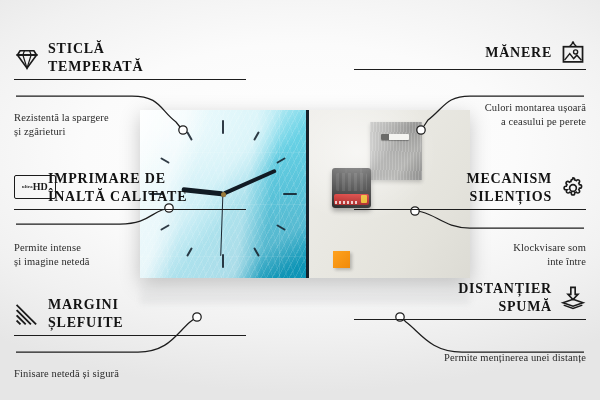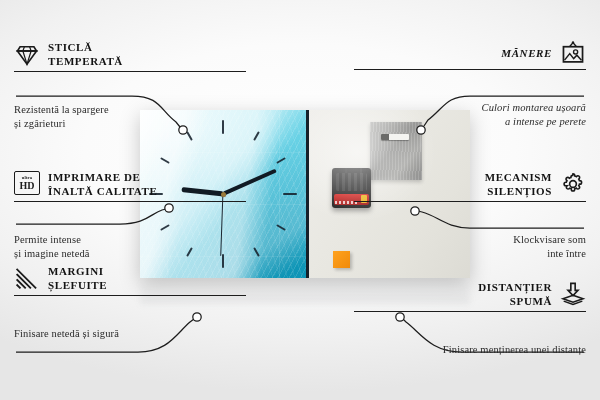--- a/index.html
+++ b/index.html
@@ -91,40 +91,40 @@
   
   svg.leaders{position:absolute;inset:0;width:600px;height:400px;pointer-events:none;}
   svg.leaders path{fill:none;stroke:#1d1d1d;stroke-width:1.25;}
   svg.leaders circle{fill:#ffffff;stroke:#1d1d1d;stroke-width:1.25;}
 
   
   .callout{position:absolute;width:232px;}
   .callout .row{display:flex;align-items:center;gap:8px;}
   .callout.left .row{justify-content:flex-start;}
   .callout.right .row{justify-content:flex-end;}
-  .ttl{font-size:11px;font-weight:700;letter-spacing:.055em;color:#131313;line-height:1.28;text-transform:uppercase;}
+  .ttl{font-size:14px;font-weight:700;letter-spacing:.055em;color:#131313;line-height:1.28;text-transform:uppercase;}
   .callout.left .ttl{text-align:left;}
   .callout.right .ttl{text-align:right;}
   .ico{width:26px;height:26px;flex:0 0 26px;display:block;}
   .ico svg{display:block;width:26px;height:26px;}
   .rule{height:1px;background:#1d1d1d;margin:3px 0 4px;}
   .sub{font-size:10.5px;color:#2a2a2a;line-height:1.34;letter-spacing:.012em;margin-top:31px;}
   .callout.left .sub{text-align:left;}
   .callout.right .sub{text-align:right;}
 
   
   #c-glass{left:14px;top:40px;}
   #c-print{left:14px;top:170px;}
-  #c-edges{left:14px;top:264px;}
-  #c-handles{left:354px;top:40px;font-style:italic;}
+  #c-edges{left:14px;top:296px;}
+  #c-handles{left:354px;top:40px;}
   #c-mech{left:354px;top:170px;}
   #c-spacer{left:354px;top:280px;}
 
-  .hdbox{width:26px;height:24px;border:1.6px solid #1b1b1b;border-radius:2px;
-    display:flex;flex-direction:column;align-items:center;justify-content:center;box-sizing:border-box;}
+  .hdbox{width:42px;height:24px;border:1.6px solid #1b1b1b;border-radius:2px;
+    display:flex;flex-direction:row;align-items:center;justify-content:center;box-sizing:border-box;}
   .hdbox .u{font-size:4.6px;font-weight:700;letter-spacing:.04em;color:#1b1b1b;line-height:1;}
   .hdbox .h{font-size:10px;font-weight:700;letter-spacing:.01em;color:#1b1b1b;line-height:1;margin-top:.5px;}
 </style>
 </head>
 <body>
 
 <div id="stage">
 
   <div class="reflect"></div>
 
@@ -268,21 +268,21 @@
           <circle cx="12" cy="2.2" r="1.1" fill="#1b1b1b"></circle>
           <rect x="3.2" y="6.2" width="17.6" height="14" fill="none" stroke="#1b1b1b" stroke-width="1.6"></rect>
           <circle cx="14.4" cy="11" r="1.9" fill="none" stroke="#1b1b1b" stroke-width="1.3"></circle>
           <path d="M4.2 18.6 9 12.6 12.6 17.2 15.6 14 19.8 18.6" fill="none" stroke="#1b1b1b" stroke-width="1.4"></path>
         </svg>
       </span>
     </div>
     <div class="rule"></div>
     <div class="sub">
       <span>Culori montarea ușoară</span><br>
-      <span>a intense pe perete</span>
+      <span>a ceasului pe perete</span>
     </div>
   </div>
 
   <div class="callout right" id="c-mech">
     <div class="row">
       <span class="ttl">
         <span>MECANISM</span><br>
         <span>SILENȚIOS</span>
       </span>
       <span class="ico">
@@ -308,17 +308,17 @@
       <span class="ico">
         <svg viewBox="0 0 24 24">
           <path d="M10 2.2h4v6.4h2.6L12 13.4 7.4 8.6H10V2.2z" fill="none" stroke="#1b1b1b" stroke-width="1.5"></path>
           <path d="M12 13.2 21.2 16.4 12 19.6 2.8 16.4 12 13.2z" fill="none" stroke="#1b1b1b" stroke-width="1.5"></path>
           <path d="M3.4 18.6 12 21.6 20.6 18.6" fill="none" stroke="#1b1b1b" stroke-width="1.4"></path>
         </svg>
       </span>
     </div>
     <div class="rule"></div>
     <div class="sub">
-      <span>Finisare menținerea unei distanțe</span><br>
+      <span>Permite menținerea unei distanțe</span><br>
     </div>
   </div>
 
 </div>
 
 </body></html>

